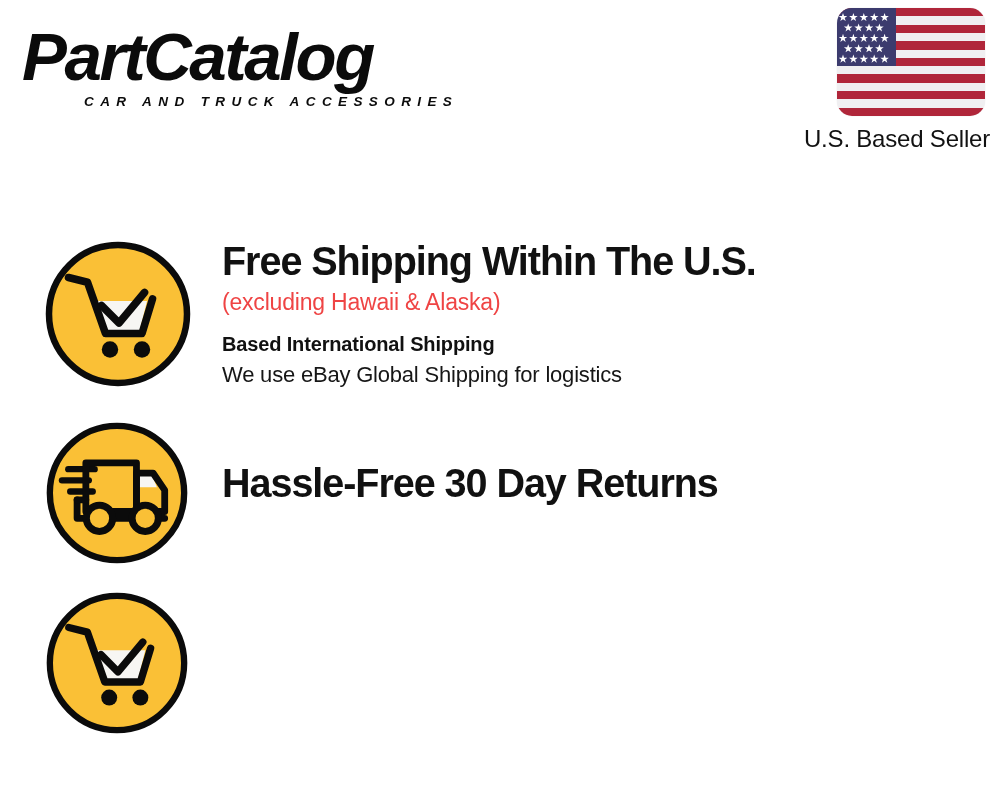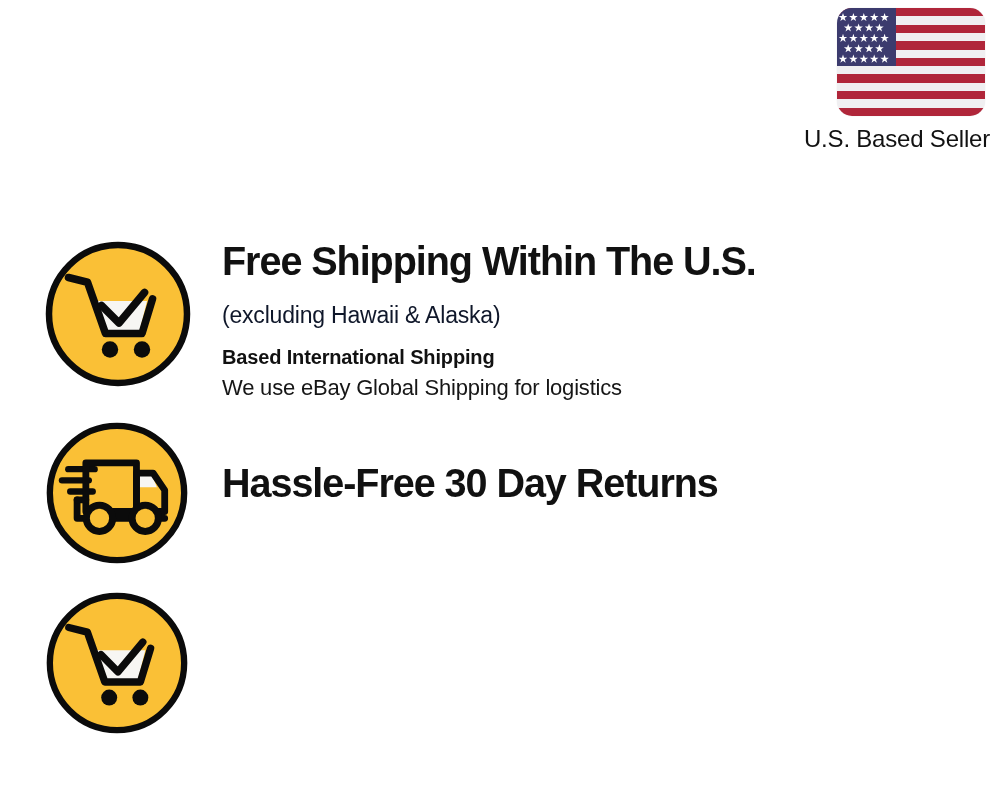--- a/index.html
+++ b/index.html
@@ -174,23 +174,23 @@
     margin: 0;
     transform: scaleX(0.965);
     transform-origin: left center;
   }
   .subline {
     font-family: "Liberation Sans", sans-serif;
     font-weight: normal;
     font-size: 23px;
     line-height: 32px;
     letter-spacing: -0.2px;
-    color: #0f172a;
-    white-space: nowrap;
-    margin: 13px 0 0 0;
+    color: #ef4444;
+    white-space: nowrap;
+    margin: 0 0 0 0;
   }
   .subhead {
     font-family: "Liberation Sans", sans-serif;
     font-weight: bold;
     font-size: 20px;
     line-height: 28px;
     letter-spacing: -0.15px;
     color: #111111;
     white-space: nowrap;
     margin: 12px 0 0 0;
@@ -206,20 +206,24 @@
     margin: 2px 0 0 0;
   }
 </style>
 </head>
 <body>
 
 <div class="page">
 
   <div class="header">
 
+    <div class="logo-block">
+      <div class="logo-wordmark">PartCatalog</div>
+      <div class="logo-tagline">CAR AND TRUCK ACCESSORIES</div>
+    </div>
 
     <div class="seller-badge">
       <div class="flag">
         <div class="flag-stripes"></div>
         <div class="flag-canton">
           <svg viewBox="0 0 60 59" width="60" height="59" aria-hidden="true">
             <g fill="#ffffff">
 
               <polygon points="6,5 7.05,8.1 10.3,8.1 7.7,10.05 8.7,13.1 6,11.2 3.3,13.1 4.3,10.05 1.7,8.1 4.95,8.1"></polygon>
               <polygon points="16.4,5 17.45,8.1 20.7,8.1 18.1,10.05 19.1,13.1 16.4,11.2 13.7,13.1 14.7,10.05 12.1,8.1 15.35,8.1"></polygon>

